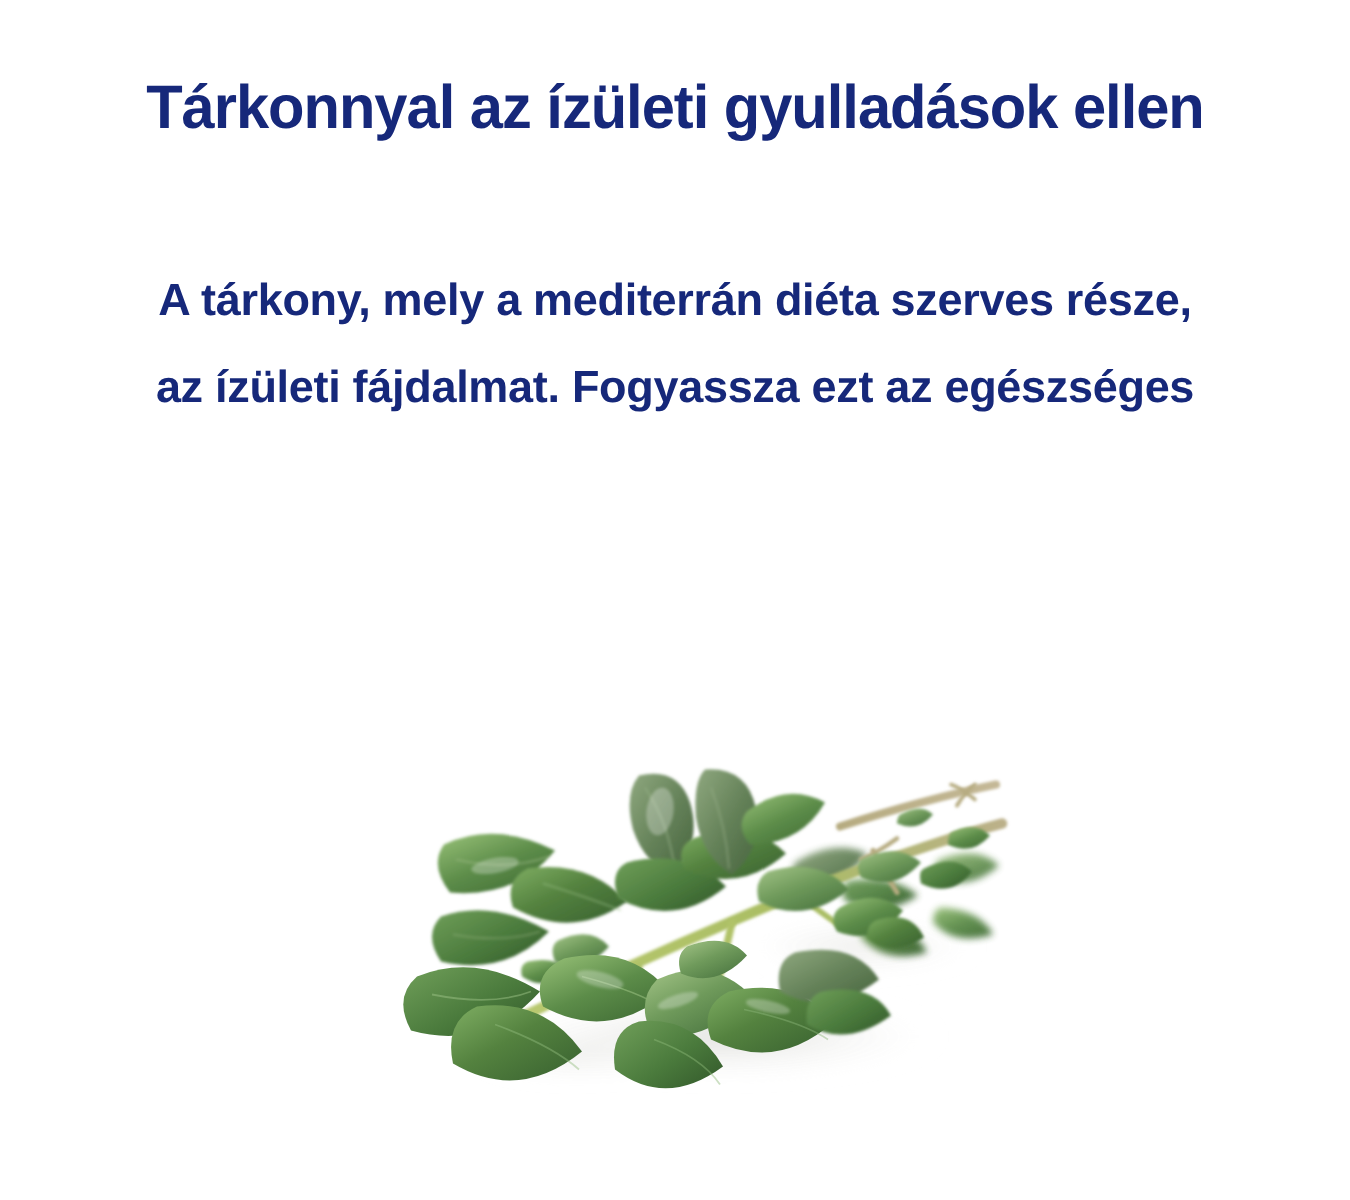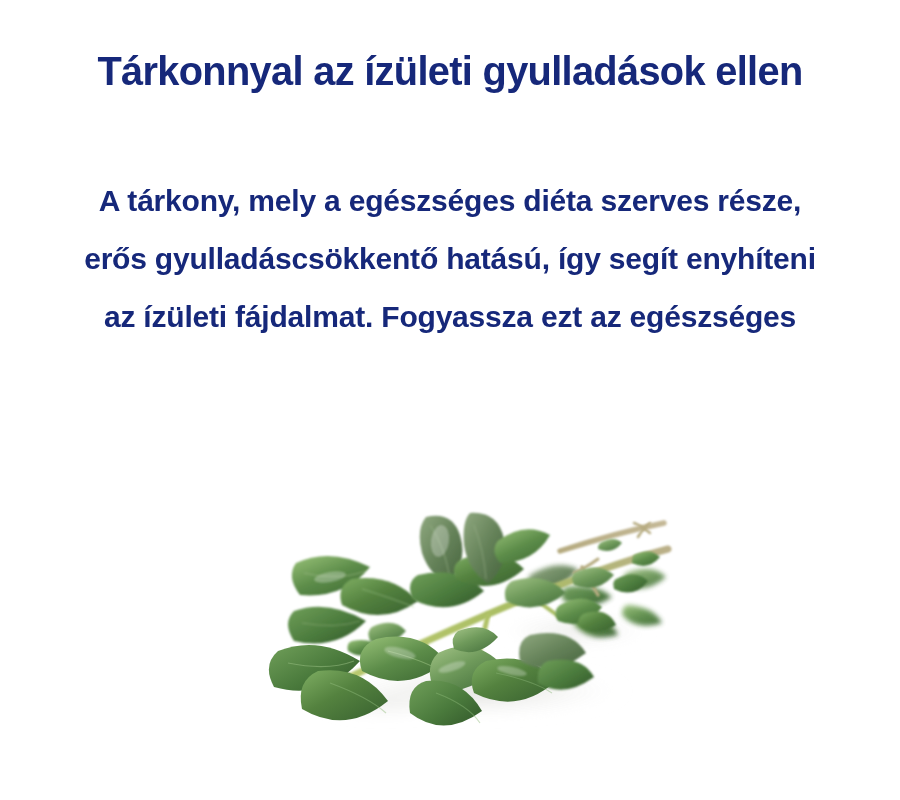--- a/index.html
+++ b/index.html
@@ -71,22 +71,21 @@
   }
 </style>
 </head>
 <body>
 
 <div id="page">
 
   <h1 id="title">Tárkonnyal az ízületi gyulladások ellen</h1>
 
   <div id="body-text">
-    <span class="line">A tárkony, mely a egészséges diéta szerves része,</span>
-    <span class="line">erős gyulladáscsökkentő hatású, így segít enyhíteni</span>
+    <span class="line">A tárkony, mely a mediterrán diéta szerves része,</span>
     <span class="line">az ízületi fájdalmat. Fogyassza ezt az egészséges</span>
   </div>
 
   <div id="photo">
     <svg viewBox="0 0 480 320" xmlns="http://www.w3.org/2000/svg" aria-hidden="true">
       <defs>
         <radialGradient id="gShadow" cx="50%" cy="50%" r="50%">
           <stop offset="0%" stop-color="#d8d8d4" stop-opacity="0.85"></stop>
           <stop offset="55%" stop-color="#e8e8e5" stop-opacity="0.45"></stop>
           <stop offset="100%" stop-color="#ffffff" stop-opacity="0"></stop>

